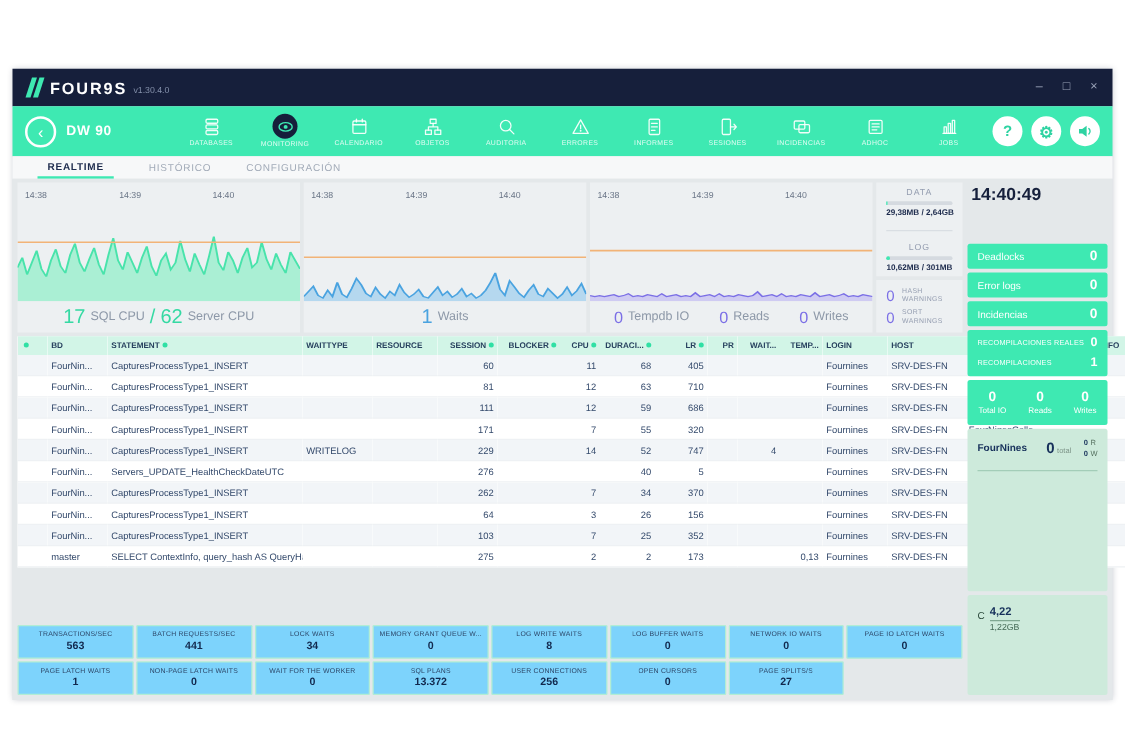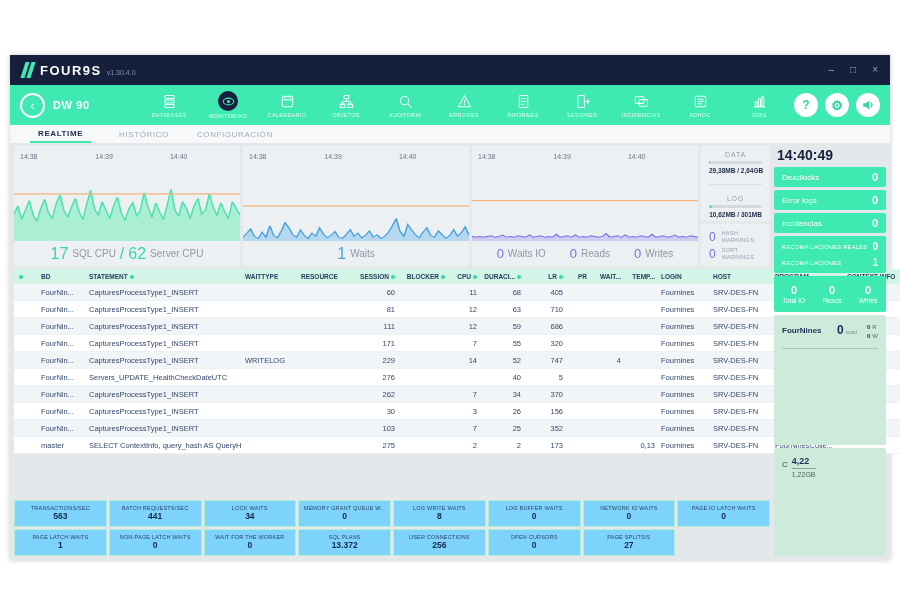--- a/index.html
+++ b/index.html
@@ -338,21 +338,21 @@
             <div class="chartsvg">
                 <svg viewBox="0 0 100 60" preserveAspectRatio="none">
     <polygon points="0.00,56.40 1.69,57.00 3.39,56.40 5.08,57.00 6.78,56.40 8.47,55.80 10.17,57.00 11.86,56.40 13.56,55.20 15.25,57.00 16.95,56.40 18.64,57.00 20.34,55.80 22.03,56.40 23.73,57.00 25.42,55.20 27.12,57.00 28.81,56.40 30.51,55.80 32.20,57.00 33.90,56.40 35.59,57.00 37.29,54.60 38.98,57.00 40.68,56.40 42.37,55.80 44.07,57.00 45.76,55.20 47.46,57.00 49.15,56.40 50.85,57.00 52.54,55.80 54.24,56.40 55.93,57.00 57.63,56.40 59.32,54.00 61.02,57.00 62.71,56.40 64.41,55.80 66.10,57.00 67.80,55.20 69.49,57.00 71.19,56.40 72.88,57.00 74.58,55.80 76.27,56.40 77.97,57.00 79.66,54.60 81.36,57.00 83.05,56.40 84.75,55.80 86.44,57.00 88.14,56.40 89.83,55.20 91.53,57.00 93.22,56.40 94.92,57.00 96.61,55.80 98.31,56.40 100.00,57.00 100,60 0,60" fill="#c9c4f2" opacity="0.85"></polygon>
     <polyline points="0.00,56.40 1.69,57.00 3.39,56.40 5.08,57.00 6.78,56.40 8.47,55.80 10.17,57.00 11.86,56.40 13.56,55.20 15.25,57.00 16.95,56.40 18.64,57.00 20.34,55.80 22.03,56.40 23.73,57.00 25.42,55.20 27.12,57.00 28.81,56.40 30.51,55.80 32.20,57.00 33.90,56.40 35.59,57.00 37.29,54.60 38.98,57.00 40.68,56.40 42.37,55.80 44.07,57.00 45.76,55.20 47.46,57.00 49.15,56.40 50.85,57.00 52.54,55.80 54.24,56.40 55.93,57.00 57.63,56.40 59.32,54.00 61.02,57.00 62.71,56.40 64.41,55.80 66.10,57.00 67.80,55.20 69.49,57.00 71.19,56.40 72.88,57.00 74.58,55.80 76.27,56.40 77.97,57.00 79.66,54.60 81.36,57.00 83.05,56.40 84.75,55.80 86.44,57.00 88.14,56.40 89.83,55.20 91.53,57.00 93.22,56.40 94.92,57.00 96.61,55.80 98.31,56.40 100.00,57.00" fill="none" stroke="#7b6fe6" stroke-width="0.7"></polyline>
     <line x1="0" y1="27.6" x2="100" y2="27.6" stroke="#f2b377" stroke-width="1"></line>
   </svg>
               </div>
             <div class="caption">
               <span class="metricgroup">
                 <span class="capnum purplenum">0</span>
-                <span>Waits IO</span>
+                <span>Tempdb IO</span>
               </span>
               <span class="metricgroup">
                 <span class="capnum purplenum">0</span>
                 <span>Reads</span>
               </span>
               <span class="metricgroup">
                 <span class="capnum purplenum">0</span>
                 <span>Writes</span>
               </span>
             </div>
@@ -543,21 +543,21 @@
                 <td>SRV-DES-FN</td>
                 <td>FourNinesColle...</td>
                 <td></td>
               </tr>
               <tr>
                 <td></td>
                 <td>FourNin...</td>
                 <td>CapturesProcessType1_INSERT</td>
                 <td></td>
                 <td></td>
-                <td class="r">30</td>
+                <td class="r">64</td>
                 <td class="r"></td>
                 <td class="r">3</td>
                 <td class="r">26</td>
                 <td class="r">156</td>
                 <td class="r"></td>
                 <td class="r"></td>
                 <td class="r"></td>
                 <td>Fournines</td>
                 <td>SRV-DES-FN</td>
                 <td>FourNinesColle...</td>
@@ -663,21 +663,21 @@
             </div>
             <div class="tile">
               <div class="tilelabel">PAGE SPLITS/S</div>
               <div class="tilevalue">27</div>
             </div>
           </div>
       </div>
 
       <div class="sidebar">
         <div class="clock">14:40:49</div>
-        <div id="counters" style="display:flex;flex-direction:column;gap:3px;">
+        <div id="counters" style="display:flex;flex-direction:column;gap:3px;margin-top:28px;">
             <div class="counter">
               <span class="counterlabel">Deadlocks</span>
               <span class="countervalue">0</span>
             </div>
             <div class="counter">
               <span class="counterlabel">Error logs</span>
               <span class="countervalue">0</span>
             </div>
             <div class="counter">
               <span class="counterlabel">Incidencias</span>

